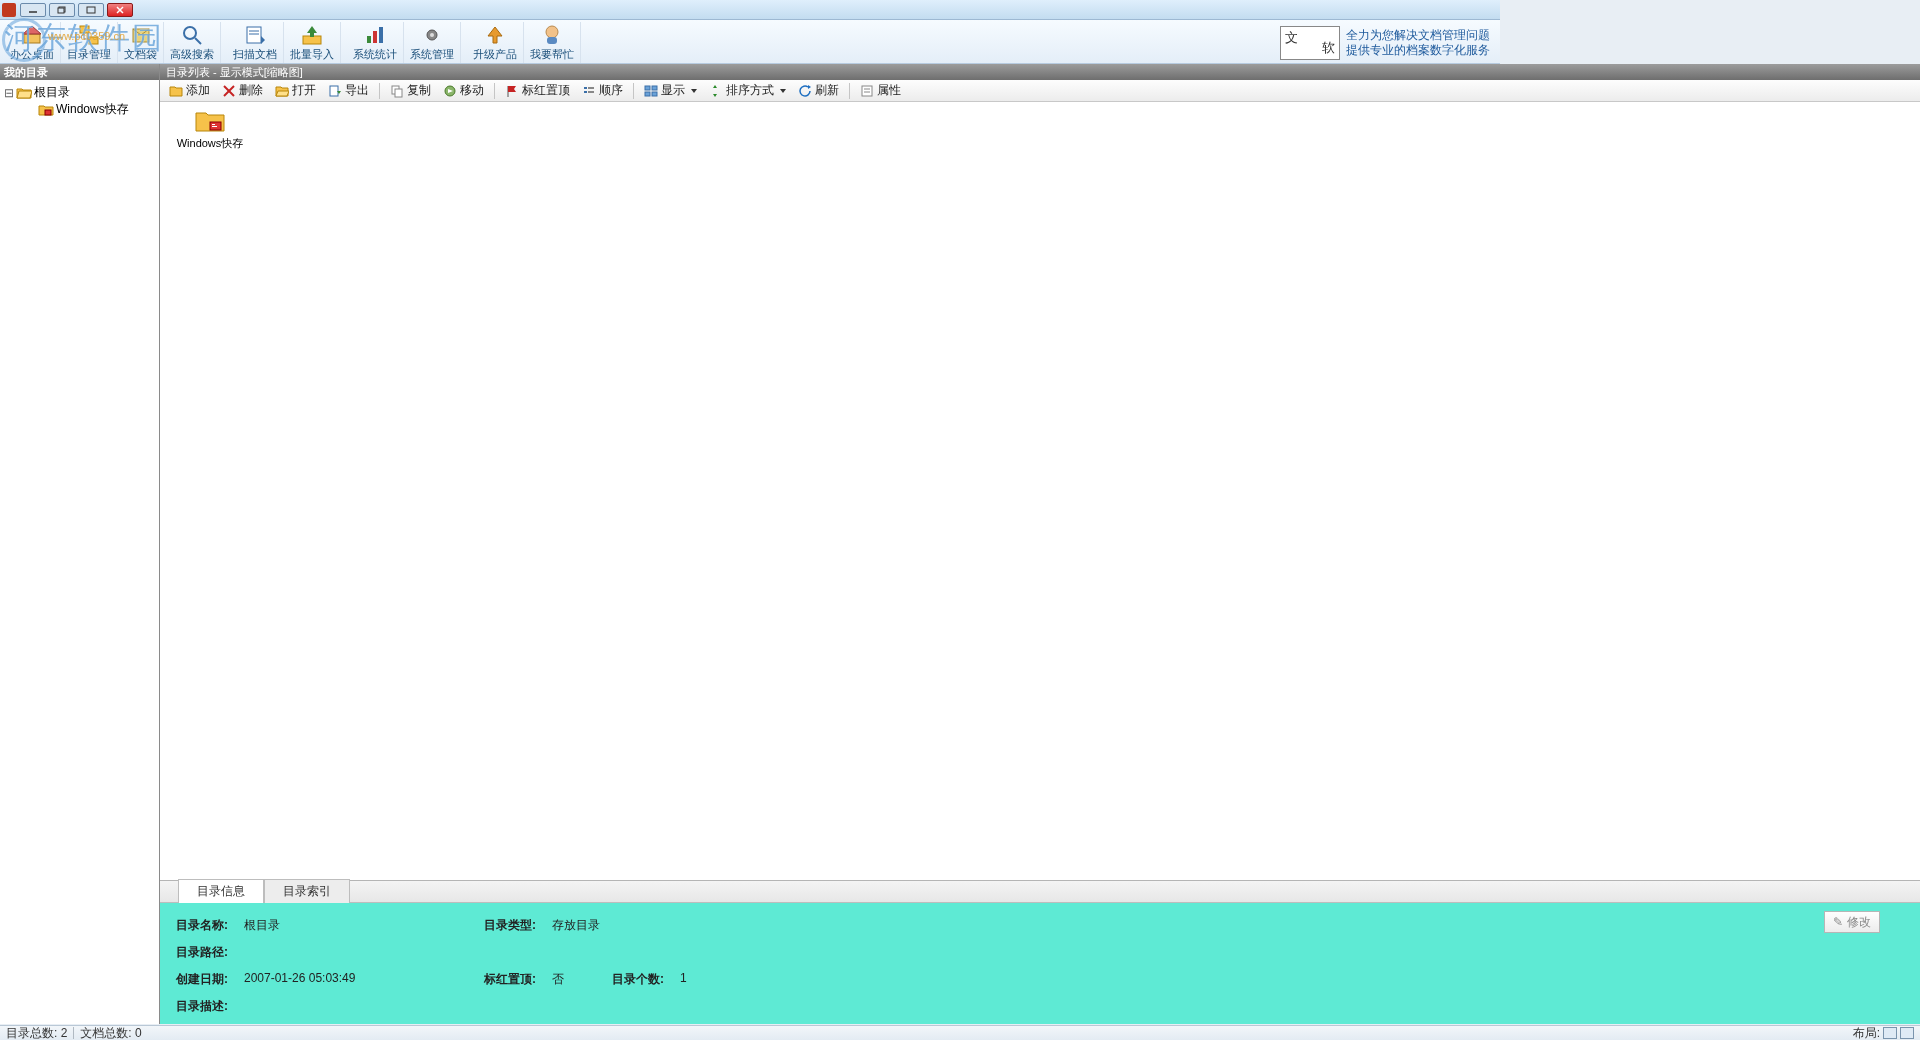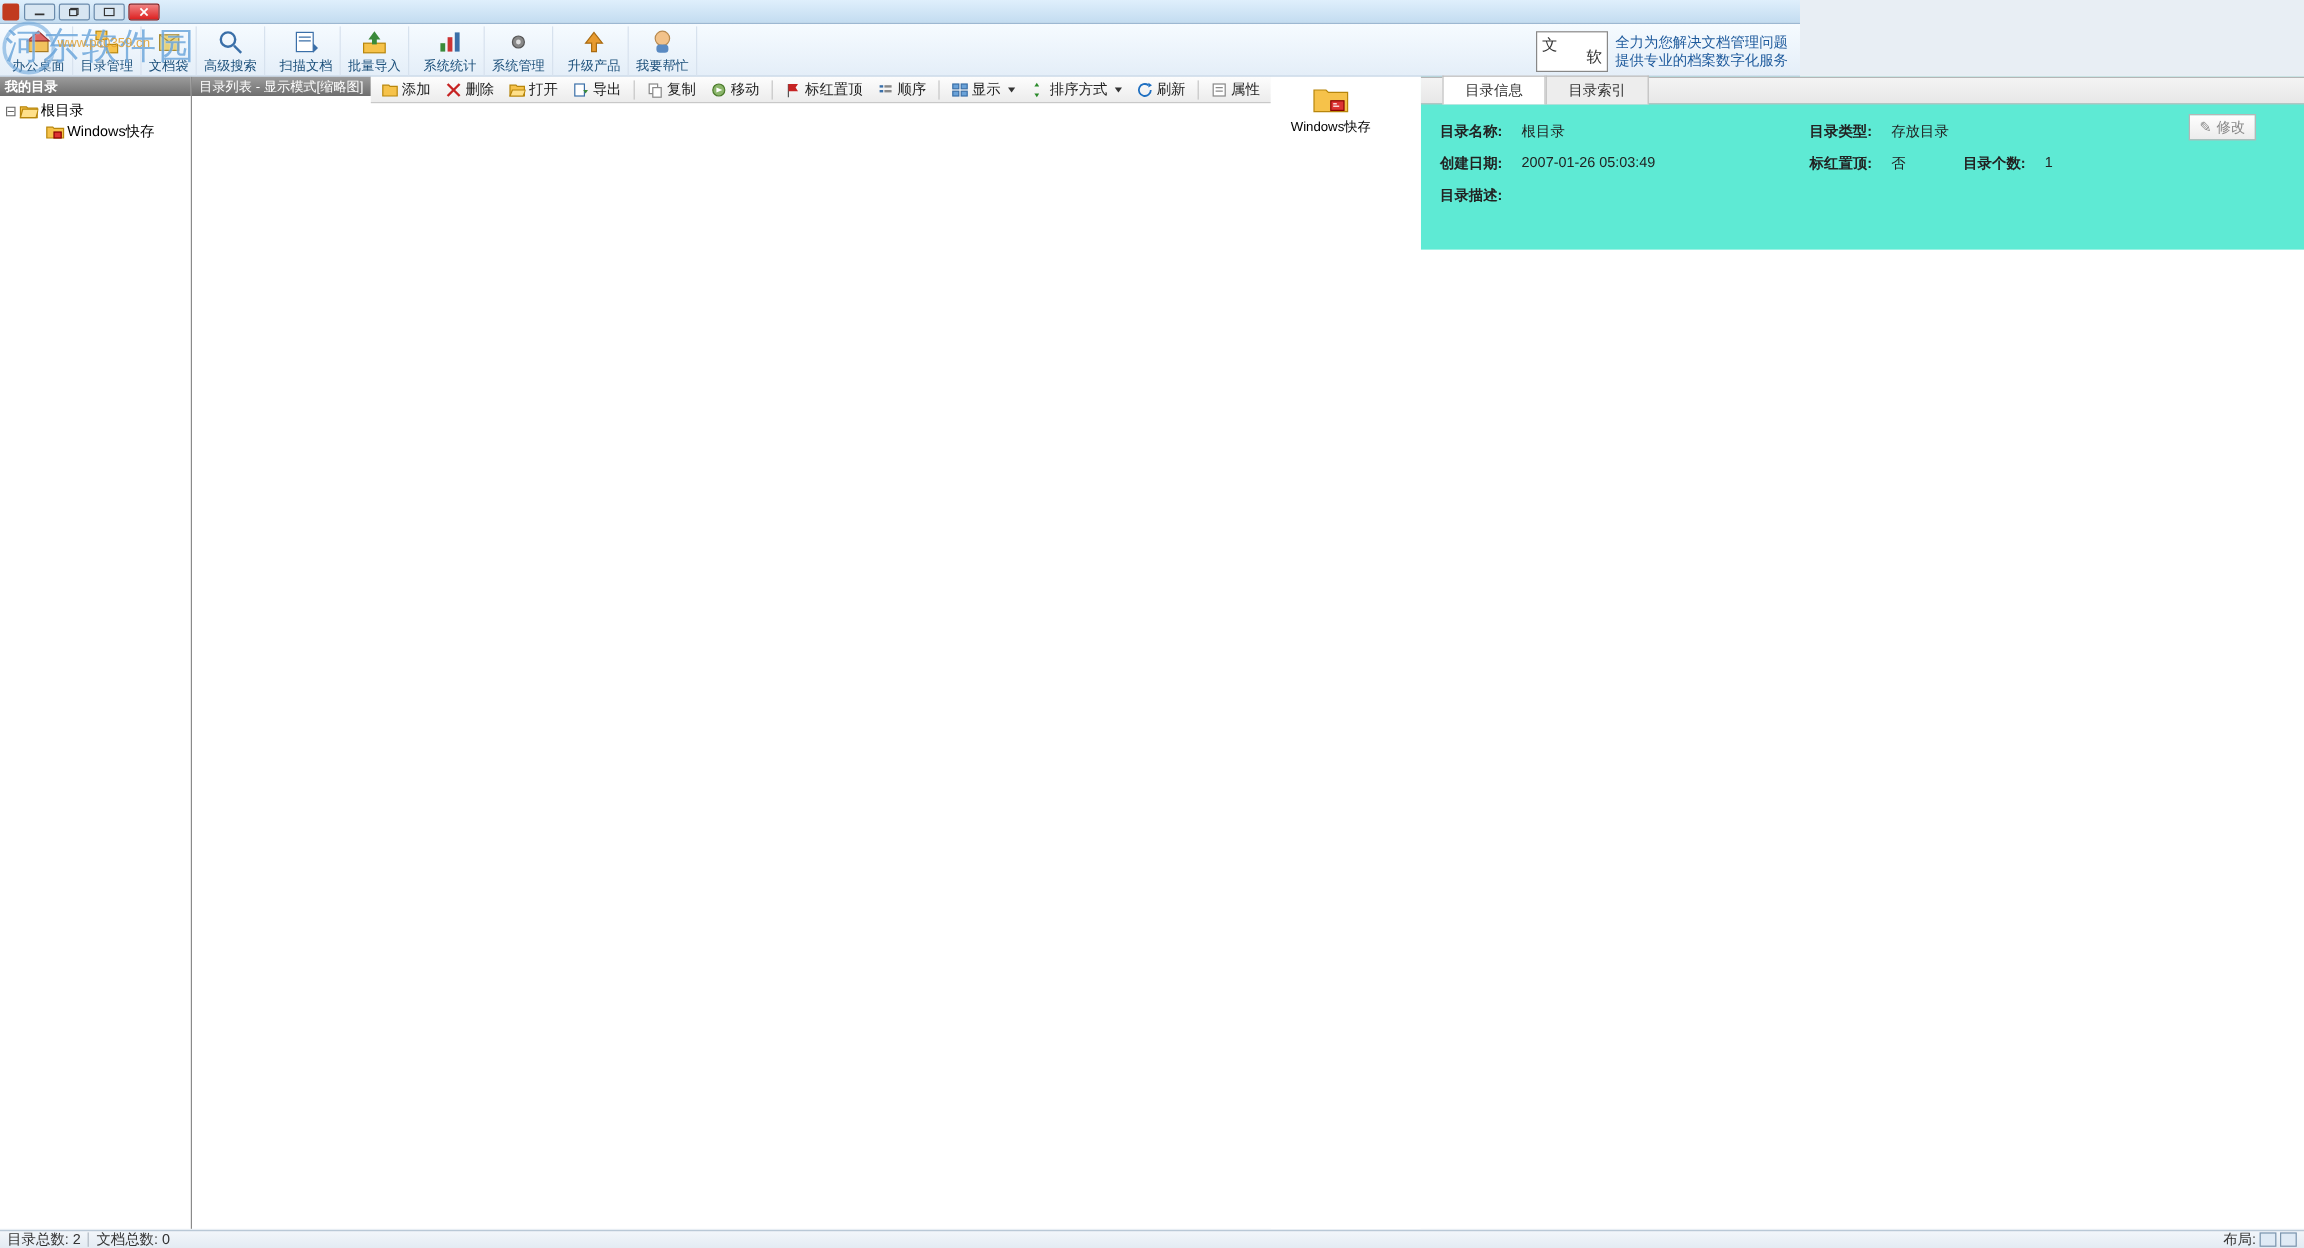--- a/index.html
+++ b/index.html
@@ -40,21 +40,21 @@
 .leftpanel { width:160px; background:#fff; border-right:1px solid #8a8a8a; display:flex; flex-direction:column; }
 .leftpanel .hdr { height:16px; background:linear-gradient(#9c9c9c,#6e6e6e); color:#fff; font-weight:bold; padding:1px 4px; font-size:11px; }
 .tree { flex:1; padding:4px 2px; overflow:auto; }
 .treerow { display:flex; align-items:center; height:17px; cursor:pointer; }
 .tw { display:inline-block; width:14px; text-align:center; color:#666; }
 .tfolder { width:16px; height:14px; display:inline-block; margin-right:2px; }
 .treerow .lbl { white-space:nowrap; }
 .indent1 { padding-left:22px; }
 
 
-.rightpanel { flex:1; display:flex; flex-direction:row; background:#fff; }
+.rightpanel { flex:1; display:flex; flex-direction:column; background:#fff; }
 .rhdr { height:16px; background:linear-gradient(#9c9c9c,#6e6e6e); color:#fff; padding:1px 6px; font-size:11px; }
 .subtoolbar { height:22px; background:linear-gradient(#fdfdfd,#ececec); border-bottom:1px solid #c8c8c8; display:flex; align-items:center; padding:0 4px; gap:2px; }
 .sbtn { display:flex; align-items:center; gap:3px; padding:1px 5px; cursor:pointer; color:#222; border-radius:2px; }
 .sbtn .si { width:14px; height:14px; display:inline-flex; align-items:center; justify-content:center; }
 .ssep { width:1px; height:16px; background:#c5c5c5; margin:0 3px; }
 .dropcaret { width:0;height:0;border-left:3px solid transparent;border-right:3px solid transparent;border-top:4px solid #333; margin-left:3px; }
 
 
 .content { flex:1; background:#fff; position:relative; overflow:auto; padding:6px 10px; }
 .thumb { display:inline-flex; flex-direction:column; align-items:center; width:80px; cursor:pointer; }
@@ -397,20 +397,24 @@
           <span>✎</span>
           <span>修改</span>
         </div>
         <div class="inforow">
           <span class="ilabel">目录名称:</span>
           <span class="ivalue">根目录</span>
           <span class="ilabel col2">目录类型:</span>
           <span class="ivalue">存放目录</span>
         </div>
         <div class="inforow">
+          <span class="ilabel">目录路径:</span>
+          <span class="ivalue"></span>
+        </div>
+        <div class="inforow">
           <span class="ilabel">创建日期:</span>
           <span class="ivalue">2007-01-26 05:03:49</span>
           <span class="ilabel col2">标红置顶:</span>
           <span class="ivalue" style="min-width:60px">否</span>
           <span class="ilabel">目录个数:</span>
           <span class="ivalue">1</span>
         </div>
         <div class="inforow">
           <span class="ilabel">目录描述:</span>
           <span class="ivalue"></span>

